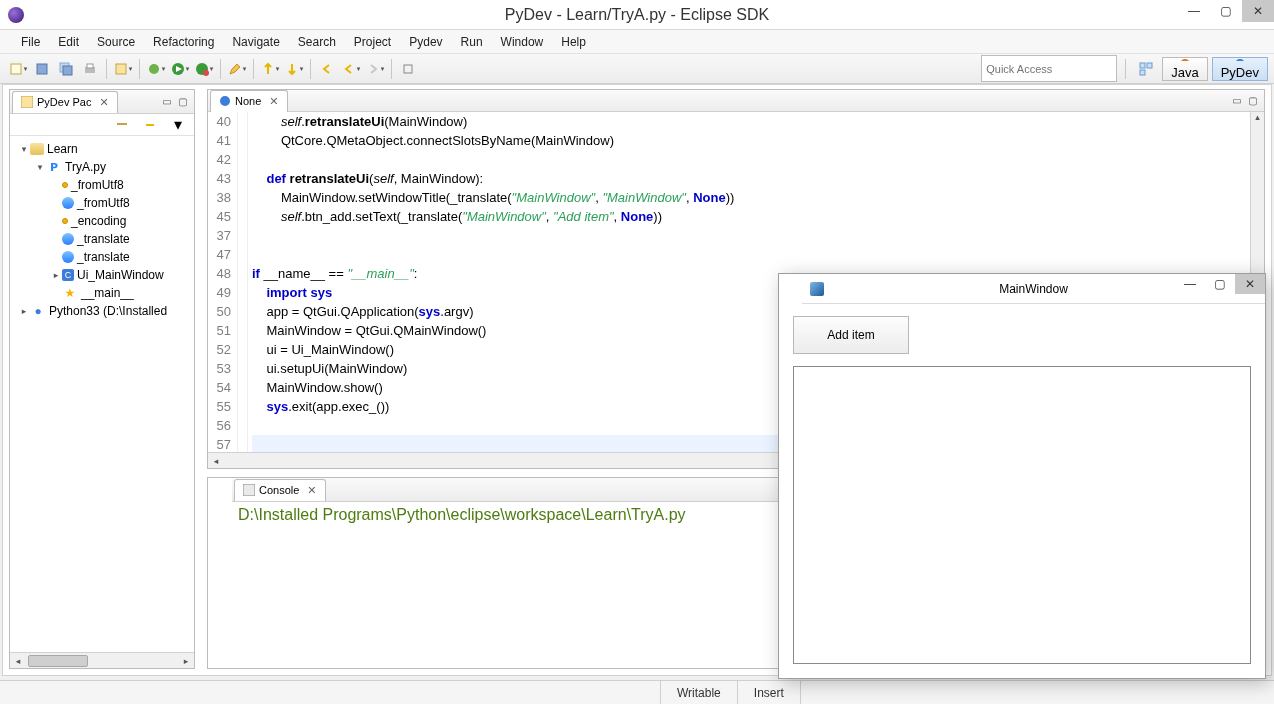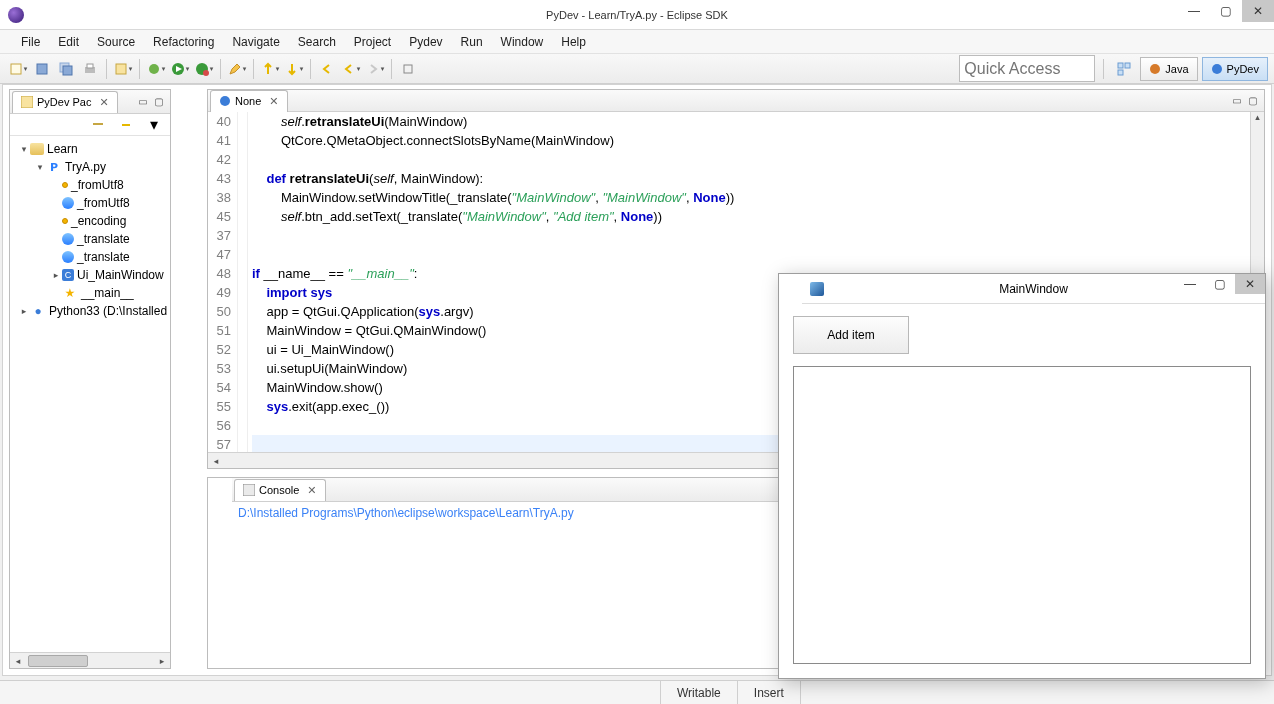--- a/index.html
+++ b/index.html
@@ -1,44 +1,44 @@
 <!DOCTYPE html>
 <html><head>
 <meta charset="utf-8">
 <style>
 * { box-sizing: border-box; margin: 0; padding: 0; font-family: "Segoe UI", Tahoma, sans-serif; }
 html, body { width: 1274px; height: 704px; overflow: hidden; background: #f0f0f0; }
 
 
 .titlebar { height: 30px; background: #fff; border-bottom: 1px solid #d9d9d9; display: flex; align-items: center; position: relative; }
 .titlebar .eclipse-icon { width: 16px; height: 16px; margin-left: 8px; border-radius: 50%; background: radial-gradient(circle at 35% 35%, #9a6fd6 0%, #4a2a88 80%); }
-.titlebar .title { position: absolute; left: 0; right: 0; text-align: center; font-size: 11px; color: #333; }
+.titlebar .title { position: absolute; left: 0; right: 0; text-align: center; font-size: 16px; color: #333; }
 .winbtns { position: absolute; right: 0; top: 0; display: flex; height: 22px; }
 .winbtn { width: 32px; height: 22px; display: flex; align-items: center; justify-content: center; font-size: 12px; color: #333; }
 .winbtn.close { background: #c8c8c8; }
 
 
 .menubar { height: 24px; background: #f7f7f7; display: flex; align-items: center; padding: 0 12px; border-bottom: 1px solid #e2e2e2; }
 .menubar span { font-size: 12px; color: #222; padding: 3px 9px; cursor: default; }
 
 
 .toolbar { height: 30px; background: linear-gradient(#f8f8f8,#ececec); border-bottom: 1px solid #cfcfcf; display: flex; align-items: center; padding: 0 6px; position: relative; }
 .tbtn { width: 22px; height: 22px; margin: 0 1px; border: 1px solid transparent; display: inline-flex; align-items: center; justify-content: center; }
 .tbtn.dd::after { content: "▾"; font-size: 7px; color: #555; margin-left: 1px; }
 .tsep { width: 1px; height: 20px; background: #c8c8c8; margin: 0 4px; }
 .toolbar .right { position: absolute; right: 6px; display: flex; align-items: center; gap: 4px; }
-.quickaccess { width: 136px; height: 27px; border: 1px solid #bcbcbc; font-size: 16px; padding: 0 4px; color: #888; background: #fff; }
-.persp-btn { height: 24px; border: 1px solid #bcbcbc; background: linear-gradient(#fff,#ececec); font-size: 11px; padding: 0 8px; display: flex; align-items: center; gap: 4px; }
+.quickaccess { width: 136px; height: 27px; border: 1px solid #bcbcbc; font-size: 11px; padding: 0 4px; color: #888; background: #fff; }
+.persp-btn { height: 24px; border: 1px solid #bcbcbc; background: linear-gradient(#fff,#ececec); font-size: 13px; padding: 0 8px; display: flex; align-items: center; gap: 4px; flex-direction: column; }
 .persp-btn.active { background: linear-gradient(#e6f0fb,#c9dff5); border-color: #8fb6df; }
 
 
 .workbench { position: absolute; top: 84px; left: 0; right: 0; bottom: 28px; background: #fff; border: 1px solid #d2d2d2; margin: 0 2px; }
 
 
-.pkg-view { position: absolute; left: 6px; top: 4px; width: 162px; bottom: 6px; border: 1px solid #bcbcbc; background: #fff; }
+.pkg-view { position: absolute; left: 6px; top: 4px; width: 186px; bottom: 6px; border: 1px solid #bcbcbc; background: #fff; }
 .view-tabrow { height: 24px; background: linear-gradient(#fafafa,#ececec); border-bottom: 1px solid #cfcfcf; display: flex; align-items: center; }
 .view-tab { height: 22px; padding: 0 8px; font-size: 11px; display: flex; align-items: center; gap: 4px; background: #fff; border: 1px solid #bcbcbc; border-bottom: none; border-radius: 3px 3px 0 0; margin-left: 2px; }
 .view-tab .x { font-size: 11px; color: #666; margin-left: 4px; }
 .view-ctrl { margin-left: auto; display: flex; gap: 2px; padding-right: 4px; }
 .view-ctrl span { width: 14px; height: 14px; font-size: 10px; color: #555; display: inline-flex; align-items: center; justify-content: center; }
 .pkg-toolbar { height: 22px; border-bottom: 1px solid #e2e2e2; display: flex; justify-content: flex-end; padding-right: 4px; gap: 4px; align-items: center; }
 .tree { font-size: 12px; padding: 4px 0; overflow: hidden; }
 .tree-row { display: flex; align-items: center; height: 18px; white-space: nowrap; }
 .tree-row .tw { width: 12px; text-align: center; font-size: 9px; color: #555; }
 .tree-row .ic { width: 16px; height: 16px; margin-right: 3px; display: inline-flex; align-items: center; justify-content: center; }
@@ -65,21 +65,21 @@
 .str{ color:#2ca05a; font-style:italic;}
 .fn{ font-weight:bold;}
 .editor-body .cur-line{ background:#eaf3ff;}
 .editor-vscroll{position:absolute; right:0; top:22px; bottom:16px; width:14px; background:#f0f0f0; border-left:1px solid #d2d2d2;}
 .editor-vscroll .up,.editor-vscroll .down{height:14px; text-align:center; font-size:9px; color:#555;}
 .editor-hscroll{position:absolute; left:0; right:14px; bottom:0; height:16px; background:#f0f0f0; border-top:1px solid #d2d2d2; display:flex; align-items:center;}
 .editor-hscroll .arrow{width:16px; text-align:center; font-size:9px; color:#555;}
 
 
 .console-area{ position:absolute; left:204px; right:6px; top:392px; bottom:6px; border:1px solid #bcbcbc; background:#fff;padding-left:24px;}
-.console-body{ font-size:12px; padding:4px 6px; color:#3b82f6;}
+.console-body{ font-size:16px; padding:4px 6px; color:#4d7c0f;}
 
 
 .statusbar{ position:absolute; left:0; right:0; bottom:0; height:24px; background:#f5f5f5; border-top:1px solid #cfcfcf; display:flex; align-items:center; font-size:12px; color:#333;}
 .status-cell{ border-left:1px solid #cfcfcf; padding:0 16px; height:100%; display:flex; align-items:center;}
 
 
 .qt-win{ position:absolute; left:778px; top:273px; width:488px; height:406px; border:1px solid #9d9d9d; background:#fff; box-shadow:4px 4px 18px rgba(0,0,0,.25);padding-left:23px;}
 .qt-titlebar{ height:30px; background:#fff; border-bottom:1px solid #dcdcdc; display:flex; align-items:center; position:relative;}
 .qt-titlebar .qt-icon{ width:14px; height:14px; margin-left:8px; background:linear-gradient(135deg,#7db9e8,#1e5799); border-radius:2px;}
 .qt-titlebar .qt-title{ position:absolute; left:0; right:0; text-align:center; font-size:12px;}

